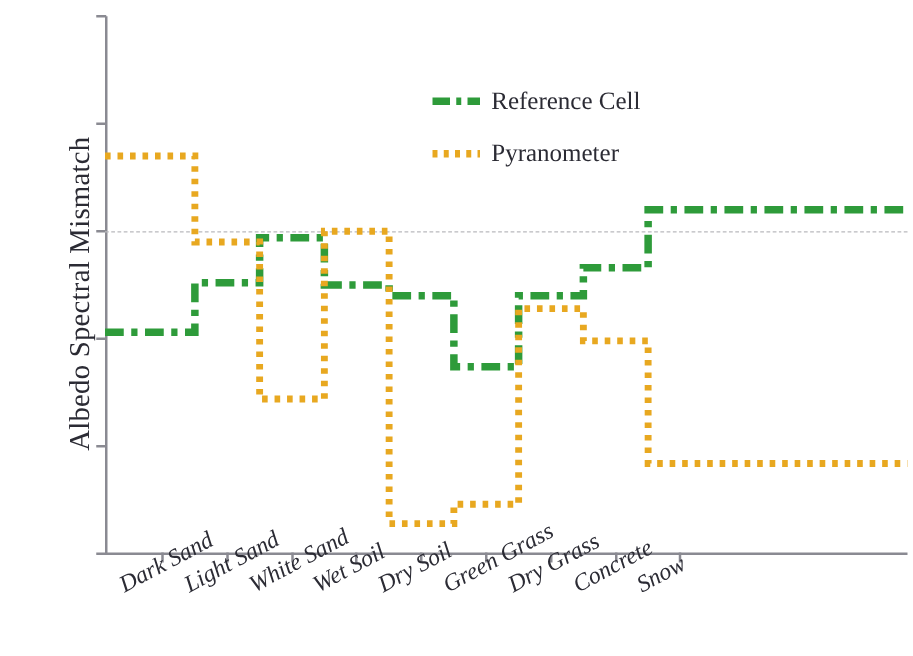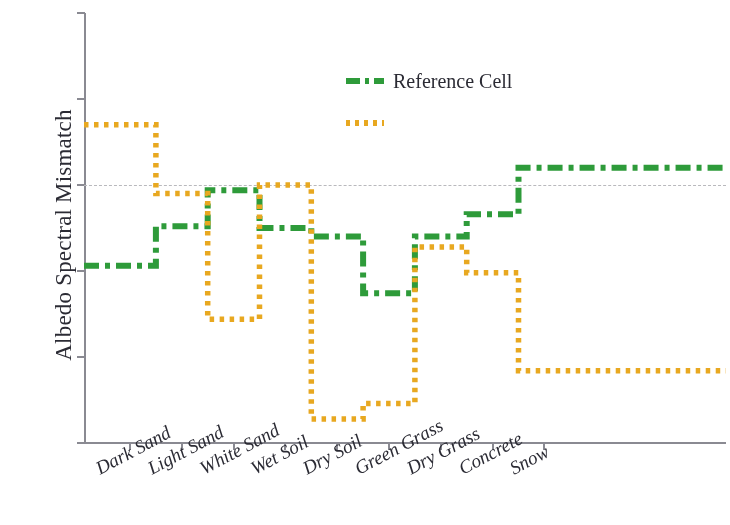--- a/index.html
+++ b/index.html
@@ -157,16 +157,17 @@
         </svg>
       </span>
       <span class="legend-text">Reference Cell</span>
     </div>
     <div class="legend-row">
       <span class="legend-swatch">
         <svg width="40" height="14" viewBox="0 0 40 14">
           <line x1="1" y1="7" x2="39" y2="7" stroke="#e8a820" stroke-width="6" stroke-dasharray="4 5" stroke-linecap="butt"></line>
         </svg>
       </span>
+      <span class="legend-text">Pyranometer</span>
     </div>
   </div>
 
 </div>
 
 </body></html>

